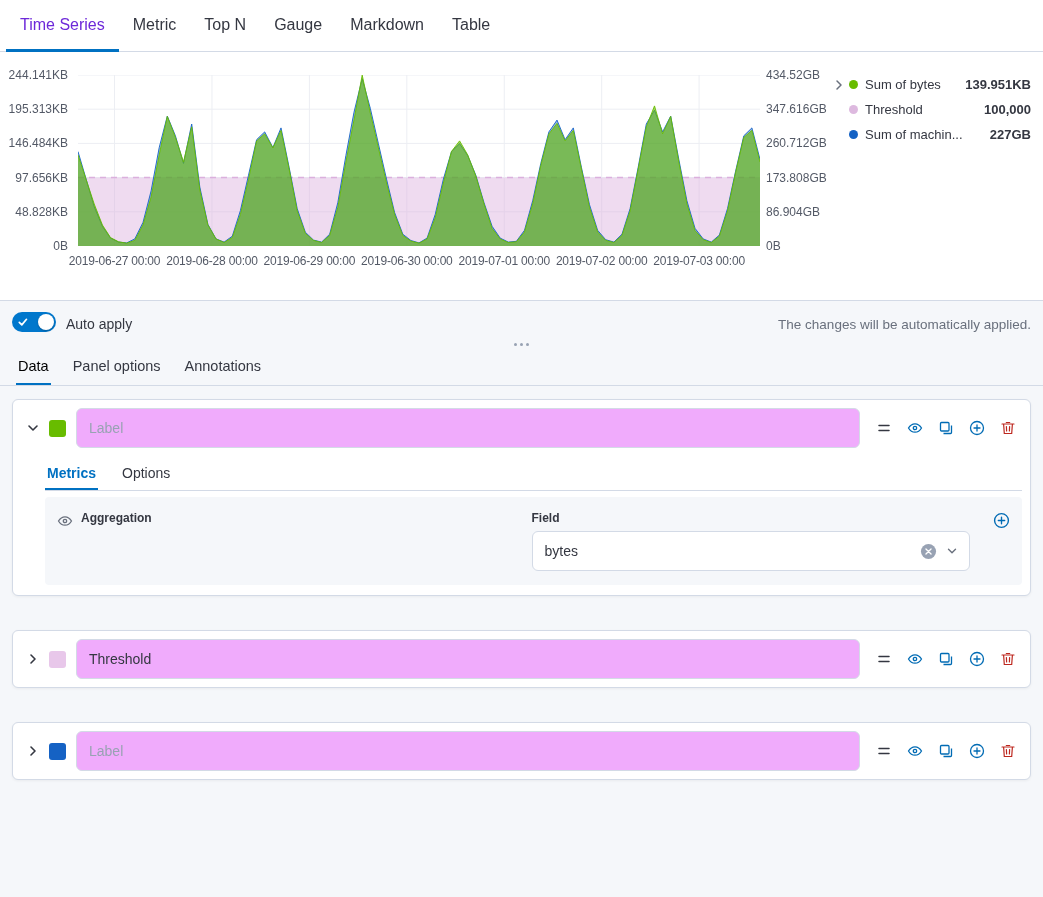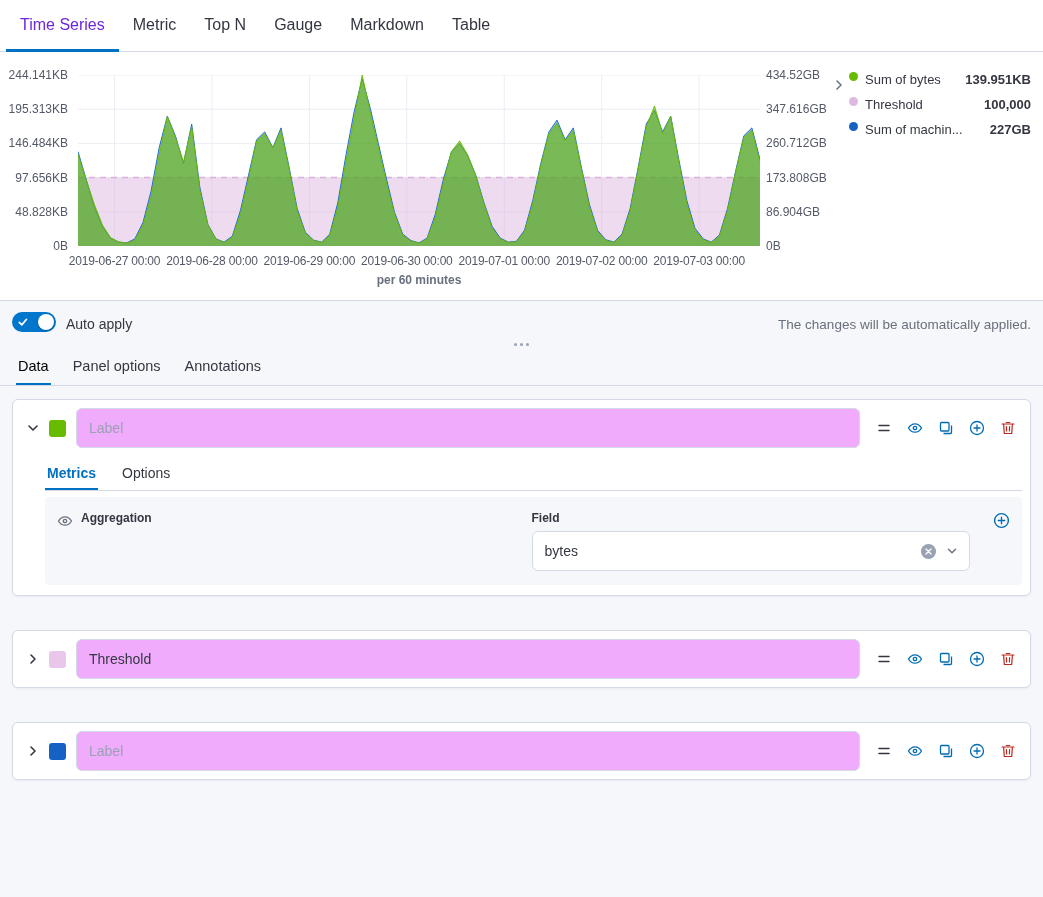--- a/index.html
+++ b/index.html
@@ -19,21 +19,21 @@
   .y-axis.left  { left: 0; width: 72px; }
   .y-axis.right { left: 764px; width: 70px; }
   .yl { position: absolute; right: 4px; white-space: nowrap; }
   .yr { position: absolute; left: 2px; white-space: nowrap; }
   .x-axis { position: absolute; left: 0; top: 202px; width: 100%; height: 16px; font-size: 12px; color: #535966; }
   .xl { position: absolute; width: 112px; text-align: center; white-space: nowrap; letter-spacing: -0.2px; }
   .chart-caption { position: absolute; left: 78px; top: 221px; width: 682px; text-align: center;
                    font-size: 12px; font-weight: 700; color: #69707D; }
   .legend-collapse { position: absolute; left: 831px; top: 25px; cursor: pointer; line-height: 0; }
   .legend { position: absolute; right: 12px; top: 20px; width: 182px; font-size: 13px; }
-  .legend-item { display: flex; align-items: flex-start; height: 25px; cursor: pointer; }
+  .legend-item { display: flex; align-items: center; height: 25px; cursor: pointer; }
   .legend-item .dot { width: 9px; height: 9px; border-radius: 50%; margin-right: 7px; flex: 0 0 auto; }
   .legend-item .lbl { color: #343741; white-space: nowrap; overflow: hidden; }
   .legend-item .val { margin-left: auto; font-weight: 700; padding-left: 8px; }
 
   
   .editor { background: #F5F7FA; border-top: 1px solid #D3DAE6; height: 597px; }
   .autoapply-row { display: flex; align-items: flex-end; padding: 11px 12px 4px 12px; }
   .switch { width: 44px; height: 20px; border-radius: 10px; background: #0077CC; position: relative; cursor: pointer; flex: 0 0 auto; }
   .switch .thumb { position: absolute; right: 2px; top: 2px; width: 16px; height: 16px; border-radius: 50%;
                    background: #fff; box-shadow: 0 1px 2px rgba(0,0,0,.25); }
@@ -135,21 +135,20 @@
     </div>
   <div class="x-axis">
       <span class="xl" style="left: 58.5357px;">2019-06-27 00:00</span>
       <span class="xl" style="left: 155.964px;">2019-06-28 00:00</span>
       <span class="xl" style="left: 253.393px;">2019-06-29 00:00</span>
       <span class="xl" style="left: 350.821px;">2019-06-30 00:00</span>
       <span class="xl" style="left: 448.25px;">2019-07-01 00:00</span>
       <span class="xl" style="left: 545.679px;">2019-07-02 00:00</span>
       <span class="xl" style="left: 643.107px;">2019-07-03 00:00</span>
     </div>
-  <div class="chart-caption">per 60 minutes</div>
 
   <span class="legend-collapse">
     <svg width="16" height="16" viewBox="0 0 16 16" fill="none" stroke="#69707D" stroke-width="1.5" stroke-linecap="round" stroke-linejoin="round">
         <path d="M6 4l4 4-4 4"></path>
       </svg>
   </span>
 
   <div class="legend">
     <div class="legend-item">
       <span class="dot" style="background: rgb(104, 188, 0);"></span>

